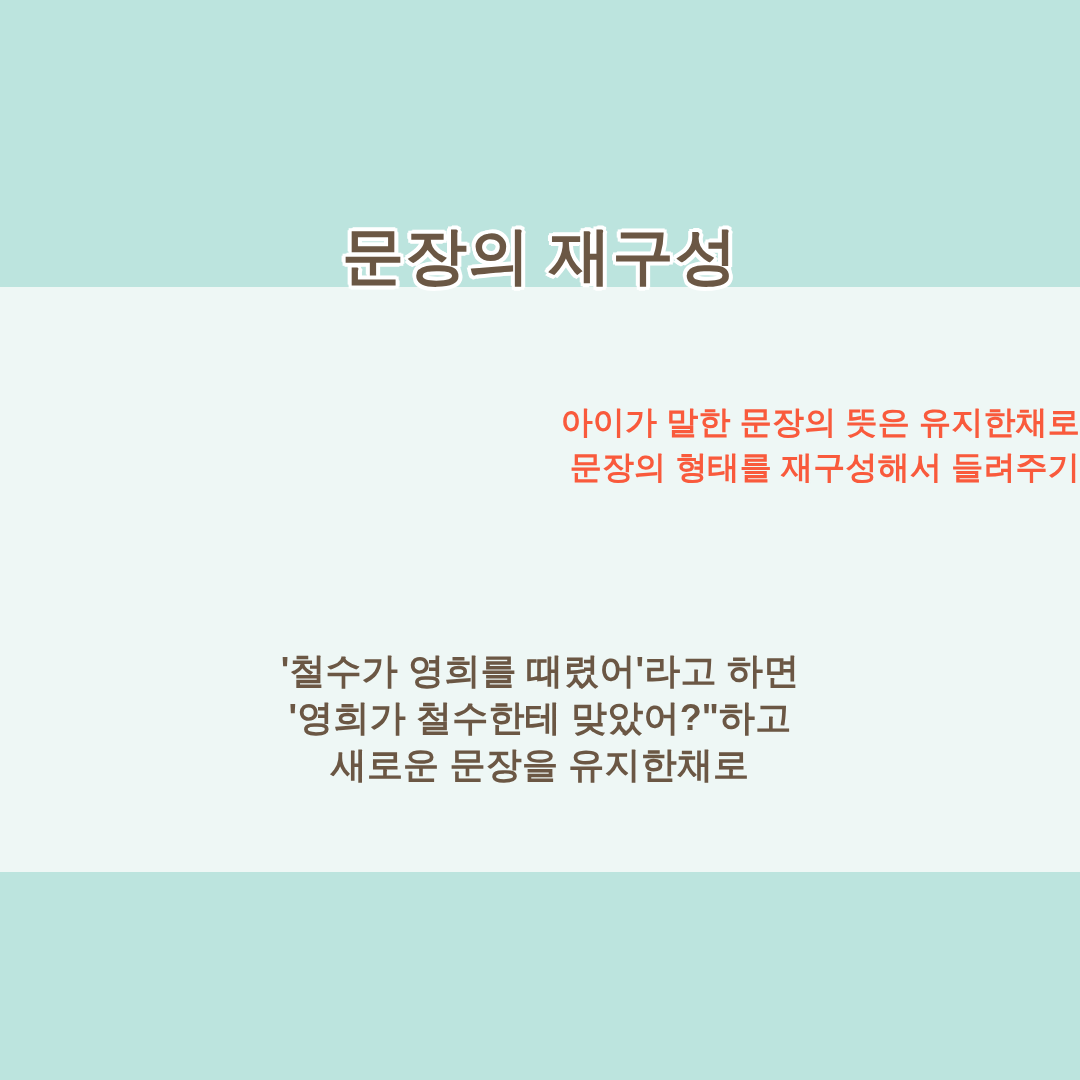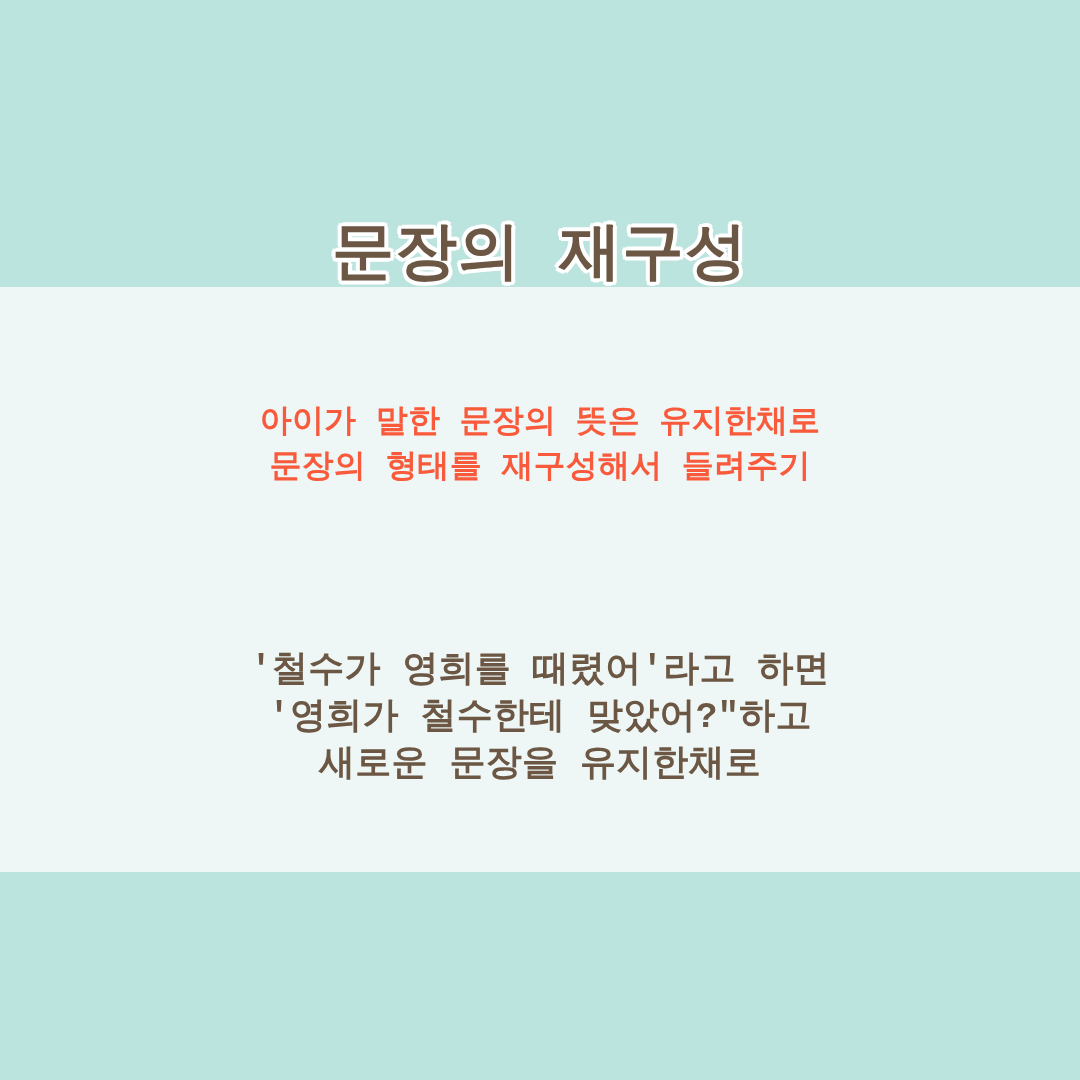--- a/index.html
+++ b/index.html
@@ -15,21 +15,20 @@
     background: #eef7f5;
   }
 
   .slide {
     position: relative;
     width: 861px;
     height: 1080px;
     display: flex;
     flex-direction: column;
     background: #eef7f5;
-    font-family: Liberation Mono, monospace;
   }
 
   
   .band-top {
     position: absolute;
     left: 0;
     top: 0;
     width: 1080px;
     height: 287px;
     background: #bce4de;
@@ -76,21 +75,21 @@
        1px -4px 0 #ffffff, -1px  4px 0 #ffffff;
     white-space: pre-line;
   }
 
   
   .highlight-block {
     position: absolute;
     left: 0;
     top: 368px;
     width: 1080px;
-    text-align: center;
+    text-align: right;
     font-size: 32px;
     font-weight: 700;
     line-height: 1.42;
     letter-spacing: 0.2px;
     color: #f95a3c;
     text-shadow:
       -1.5px -1.5px 0 #eef7f5,  1.5px -1.5px 0 #eef7f5,
       -1.5px  1.5px 0 #eef7f5,  1.5px  1.5px 0 #eef7f5,
        0px   -2px   0 #eef7f5,  0px    2px   0 #eef7f5;
     white-space: pre-line;

